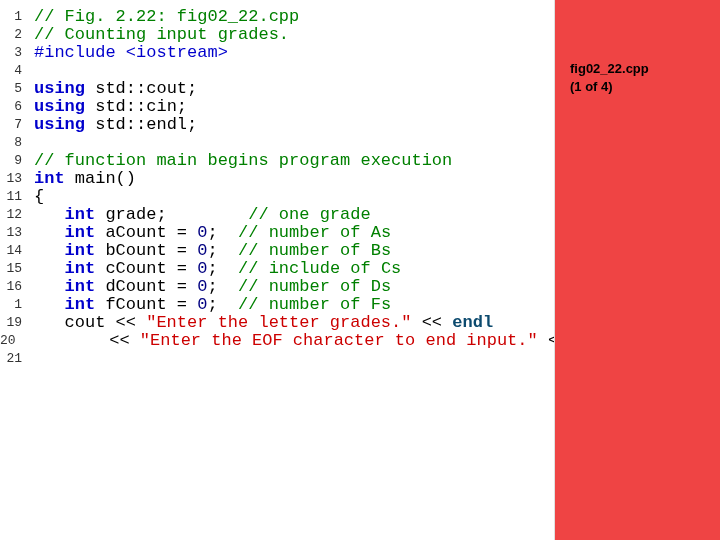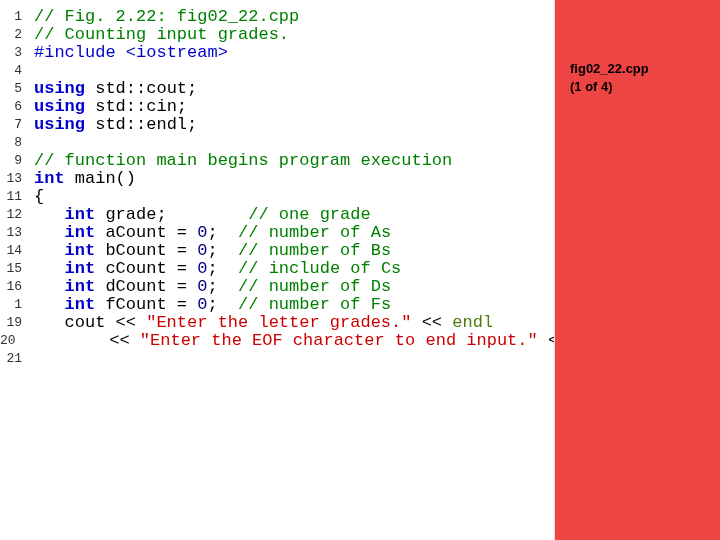--- a/index.html
+++ b/index.html
@@ -61,21 +61,21 @@
     }
 
     
     .c-comment { color: #008000; }
     .c-preprocessor { color: #0000cc; }
     .c-keyword { color: #0000cc; font-weight: bold; }
     .c-type { color: #0000cc; font-weight: bold; }
     .c-string { color: #cc0000; }
     .c-number { color: #000080; }
     .c-plain { color: #000000; }
-    .c-endl { color: #4d7c0f; font-weight: normal; }
+    .c-endl { color: #0c4a6e; font-weight: bold; }
 
     #sidebar-title {
       font-family: Arial, sans-serif;
       font-size: 13px;
       font-weight: bold;
       color: #000000;
       line-height: 1.4;
     }
   </style>
 </head>

